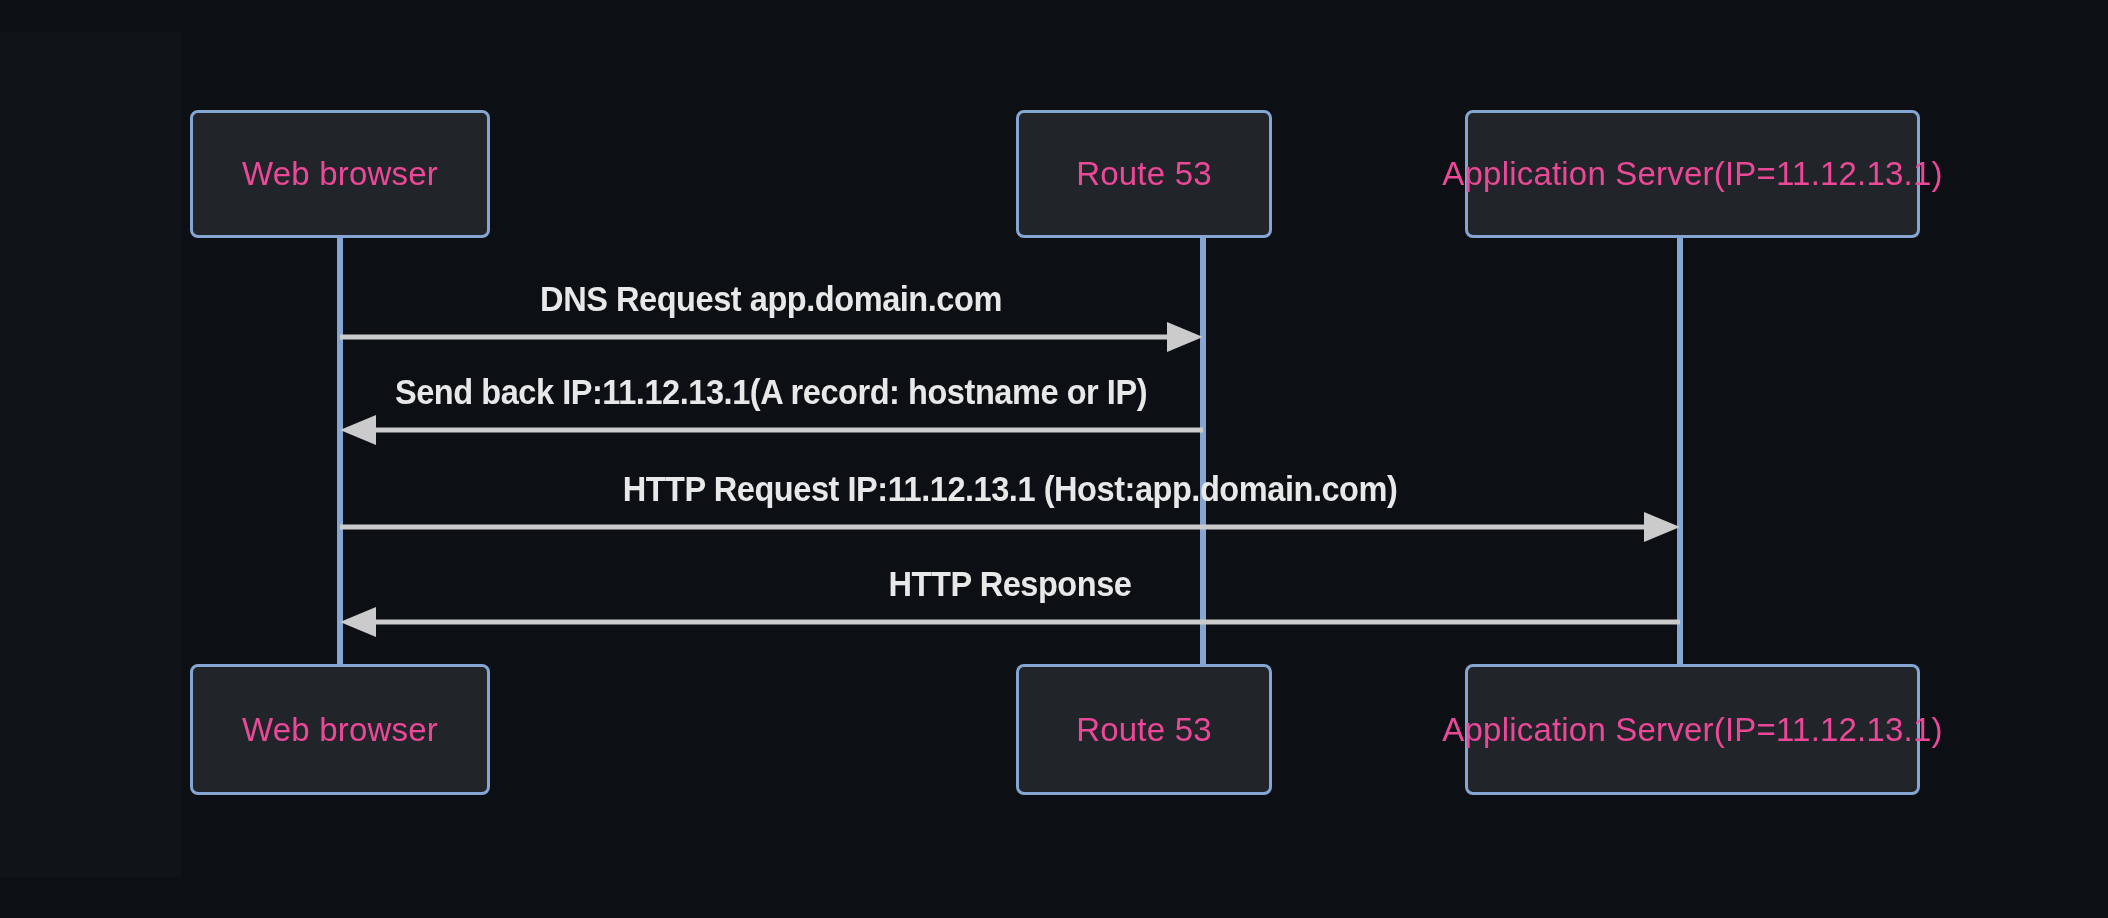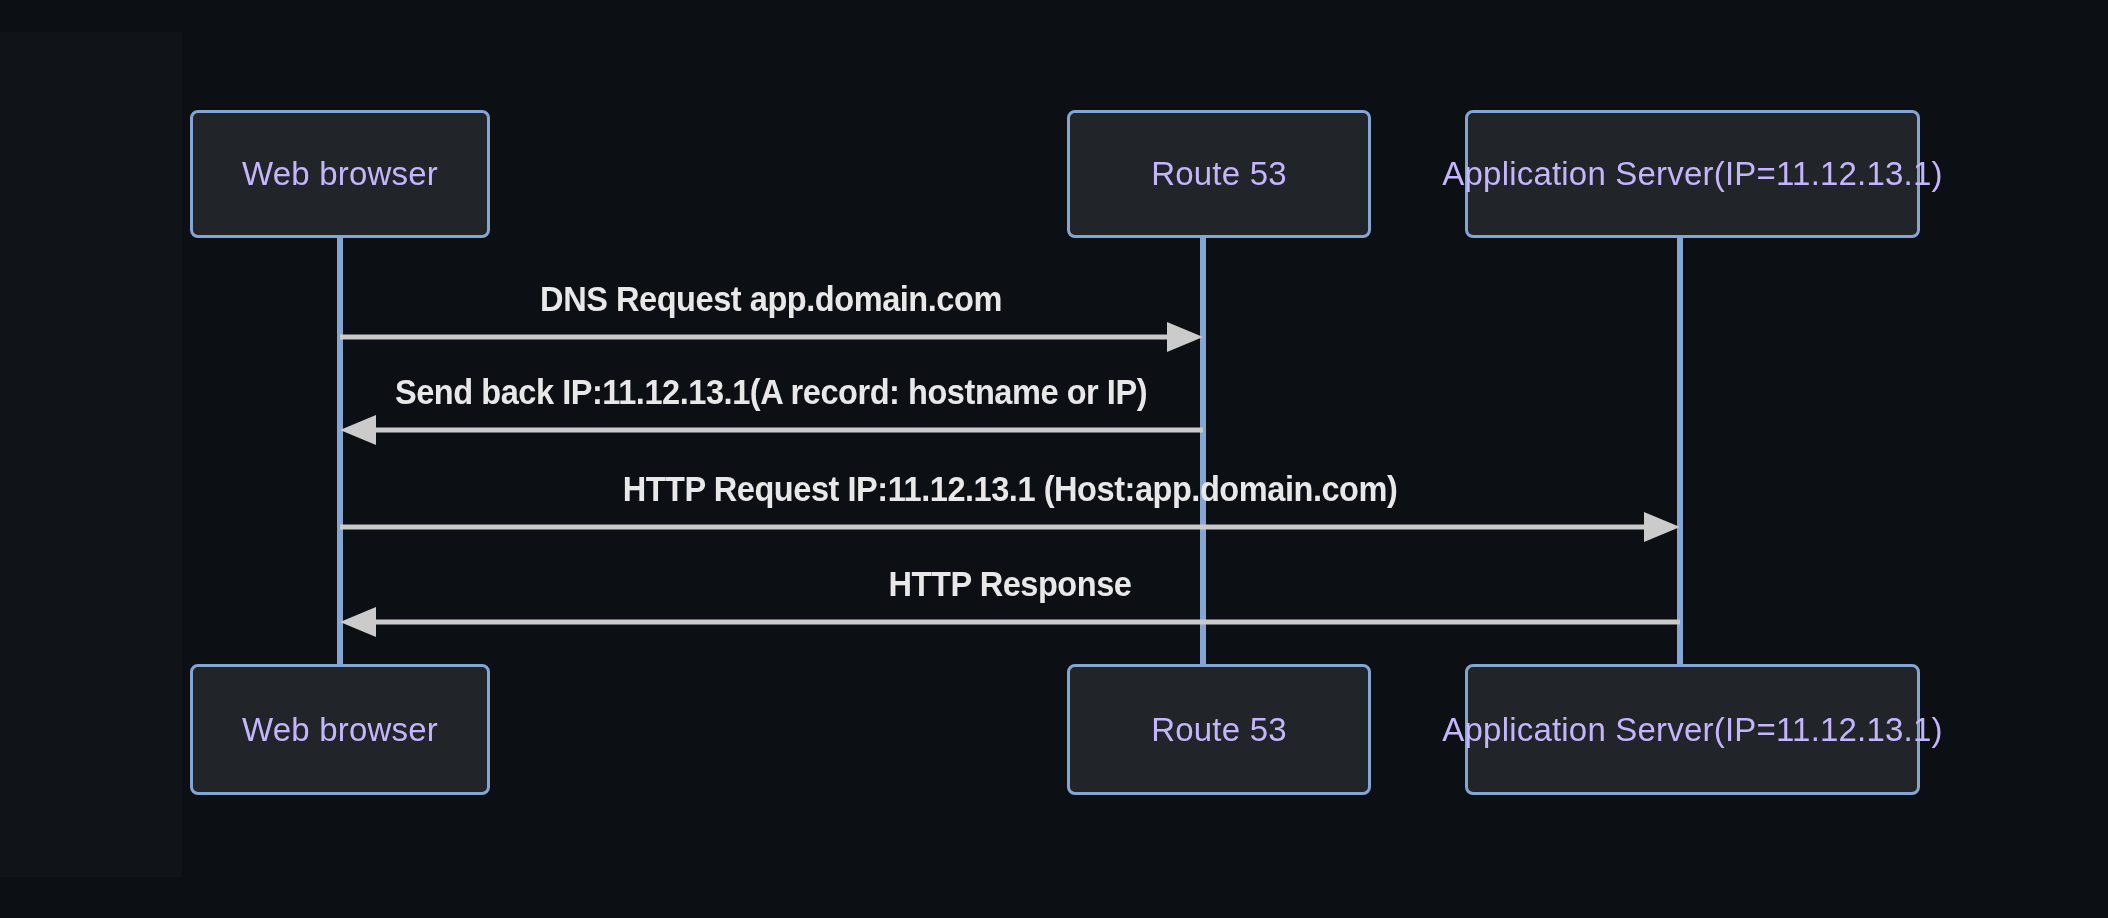--- a/index.html
+++ b/index.html
@@ -29,29 +29,29 @@
     height: 128px;
     background: #212428;
     border: 3px solid #85a5d2;
     border-radius: 8px;
     box-sizing: border-box;
     display: flex;
     align-items: center;
     justify-content: center;
   }
   .actor .actor-label {
-    color: #c4b5fd;
+    color: #ec4899;
     font-size: 33px;
     letter-spacing: 0.2px;
     white-space: nowrap;
   }
   .actor.row-top    { top: 110px; }
   .actor.row-bottom { top: 664px; height: 131px; }
   .actor.pos-wb  { left: 190px;  width: 300px; }
-  .actor.pos-r53 { left: 1067px; width: 304px; }
+  .actor.pos-r53 { left: 1016px; width: 256px; }
   .actor.pos-as  { left: 1453px; width: 455px; margin-left: 12px; }
 
   
   .lifeline {
     position: absolute;
     top: 238px;
     height: 426px;
     width: 6px;
     background: #85a5d2;
   }

